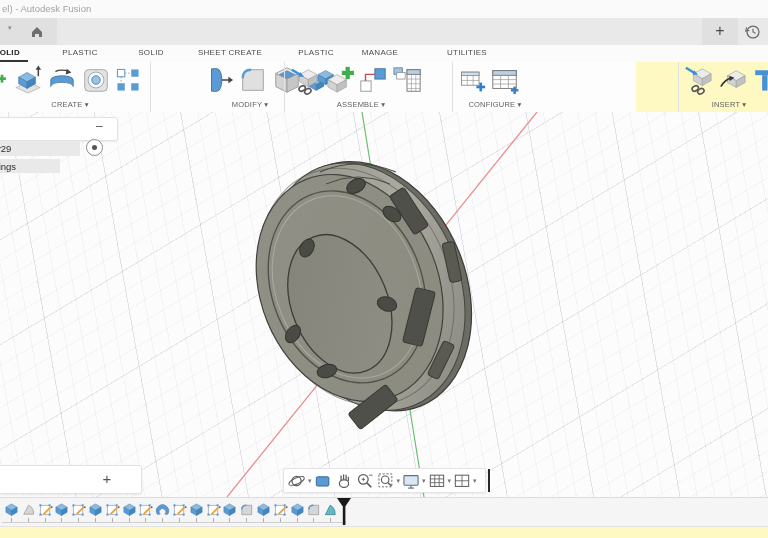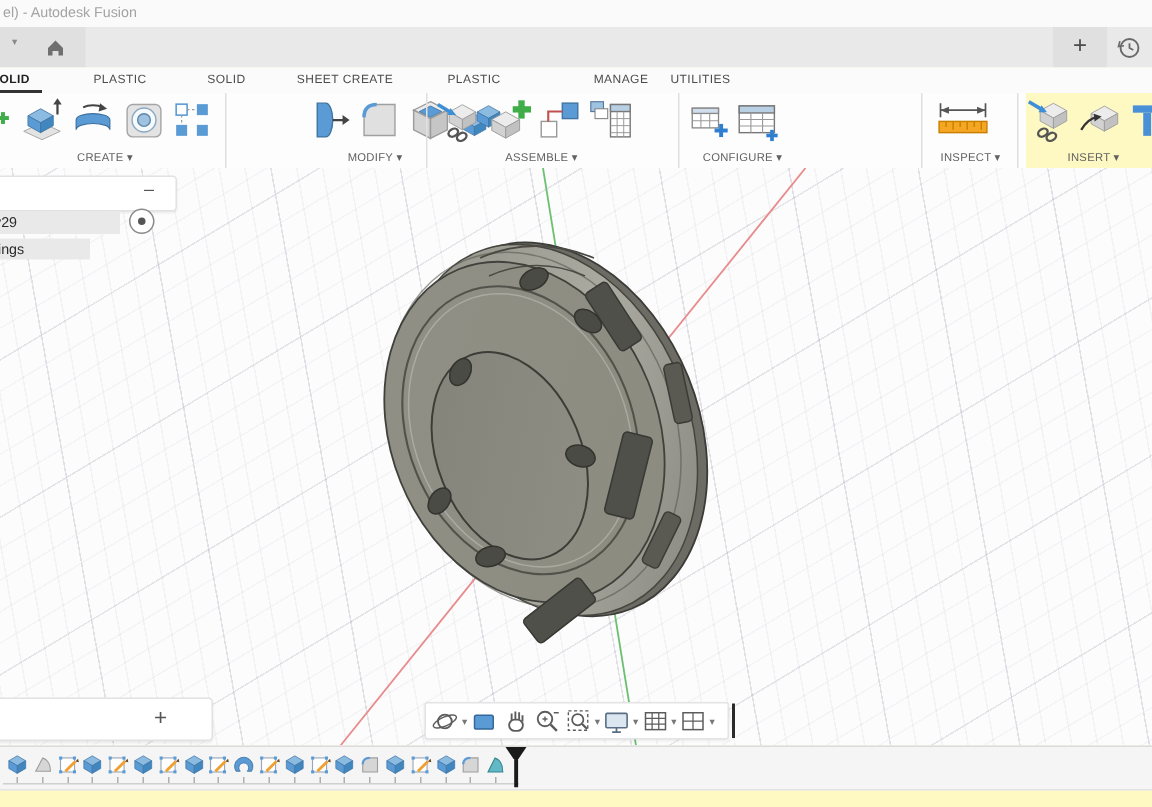--- a/index.html
+++ b/index.html
@@ -20,21 +20,21 @@
   #tabclose{right:10px;top:0;height:27px;line-height:27px;font-size:11px;color:#5a5a5a;position:absolute;}
   #newtab{left:702px;top:0;width:36px;height:27px;background:#e0e0e0;text-align:center;line-height:26px;
           font-size:16px;color:#4a4a4a;}
   #histbtn{left:742px;top:3px;width:22px;height:22px;}
   
   #rtabs{left:0;top:45px;width:768px;height:17px;background:#fbfbfb;}
   .rtab{position:absolute;top:0;height:17px;text-align:center;font-size:8px;letter-spacing:.3px;color:#4c4c4c;line-height:15px;}
   .rtab.active{color:#1e1e1e;font-weight:bold;}
   .runder{position:absolute;left:0;right:0;bottom:0;height:2.5px;background:#333;}
   
-  #toolbar{left:0;top:62px;width:684px;height:50px;background:#fdfdfd;border-bottom:1px solid #e2e2e2;}
+  #toolbar{left:0;top:62px;width:636px;height:50px;background:#fdfdfd;border-bottom:1px solid #e2e2e2;}
   .tbsec{position:absolute;top:0;height:50px;}
   .tbsec.div{border-left:1px solid #e0e0e0;}
   .tbicons{display:flex;align-items:center;gap:4px;height:36px;padding-left:5px;}
   .tblabel{position:absolute;left:0;right:0;bottom:3px;text-align:center;font-size:7.5px;color:#616161;letter-spacing:.2px;}
   
   #viewport{left:0;top:112px;width:768px;height:385px;background:#fcfcfd;overflow:hidden;}
   .gridA,.gridB{position:absolute;left:-60%;top:-130%;width:260%;height:360%;}
   .gridA{transform:rotate(-10deg);
     background-image:repeating-linear-gradient(to right,rgba(70,70,100,.10) 0 1px,transparent 1px 85px),
                      repeating-linear-gradient(to right,rgba(70,70,100,.05) 0 1px,transparent 1px 17px);}
@@ -315,21 +315,21 @@
         <path d="M5,7 L4,11 L8,10.4" fill="none" stroke="#6a6a6a" stroke-width="1.2"></path>
       </svg>
   </div>
 
   <div id="rtabs" class="abs">
       <div class="rtab active" style="left: -14px; width: 42px;"><span>SOLID</span><div class="runder"></div></div>
       <div class="rtab" style="left: 56px; width: 48px;"><span>PLASTIC</span></div>
       <div class="rtab" style="left: 134px; width: 34px;"><span>SOLID</span></div>
       <div class="rtab" style="left: 197px; width: 66px;"><span>SHEET CREATE</span></div>
       <div class="rtab" style="left: 293px; width: 46px;"><span>PLASTIC</span></div>
-      <div class="rtab" style="left: 390px; width: 48px;"><span>MANAGE</span></div>
+      <div class="rtab" style="left: 356px; width: 48px;"><span>MANAGE</span></div>
       <div class="rtab" style="left: 441px; width: 52px;"><span>UTILITIES</span></div>
     </div>
 
   <div id="toolbar" class="abs">
       <div class="tbsec" style="left: -10px; width: 160px;">
         <div class="tbicons">
           <svg width="14" height="30" viewBox="0 0 32 32">
             <use href="#s-plusgreen"></use>
           </svg>
           <svg width="30" height="30" viewBox="0 0 32 32">
@@ -384,28 +384,20 @@
       <div class="tbsec div" style="left: 452px; width: 84px;">
         <div class="tbicons">
           <svg width="28" height="30" viewBox="0 0 32 32">
             <use href="#s-tableplus"></use>
           </svg>
           <svg width="30" height="30" viewBox="0 0 32 32">
             <use href="#s-tablebig"></use>
           </svg>
         </div>
         <div class="tblabel">CONFIGURE ▾</div>
-      </div>
-      <div class="tbsec div" style="left: 614px; width: 64px;">
-        <div class="tbicons">
-          <svg width="44" height="30" viewBox="0 0 44 32">
-            <use href="#s-measure"></use>
-          </svg>
-        </div>
-        <div class="tblabel">INSPECT ▾</div>
       </div>
       <div class="tbsec div" style="left: 678px; width: 100px;">
         <div class="tbicons">
           <svg width="30" height="30" viewBox="0 0 32 32">
             <use href="#s-derive"></use>
           </svg>
           <svg width="30" height="30" viewBox="0 0 32 32">
             <use href="#s-insertcube"></use>
           </svg>
           <svg width="26" height="30" viewBox="0 0 32 32">

